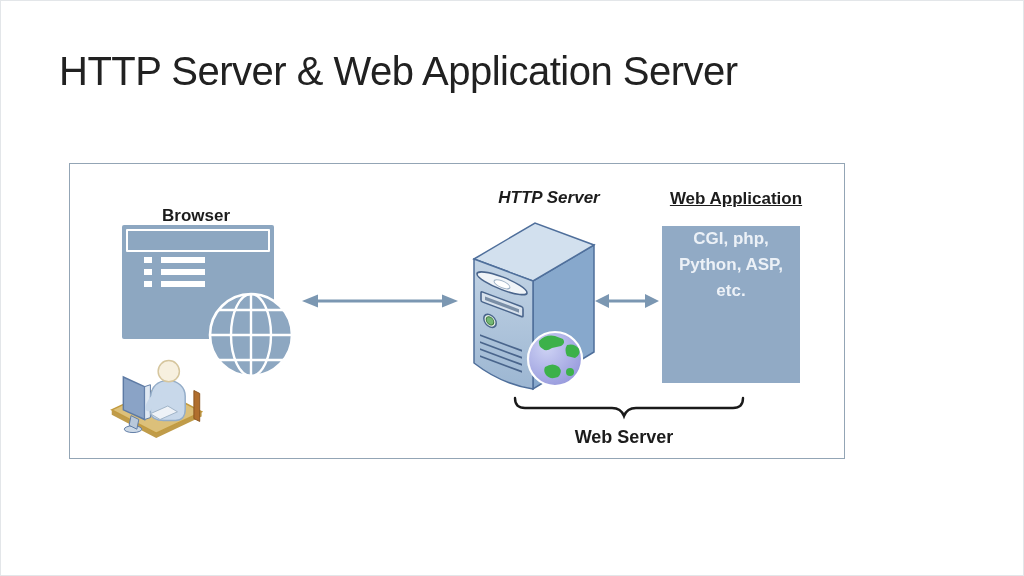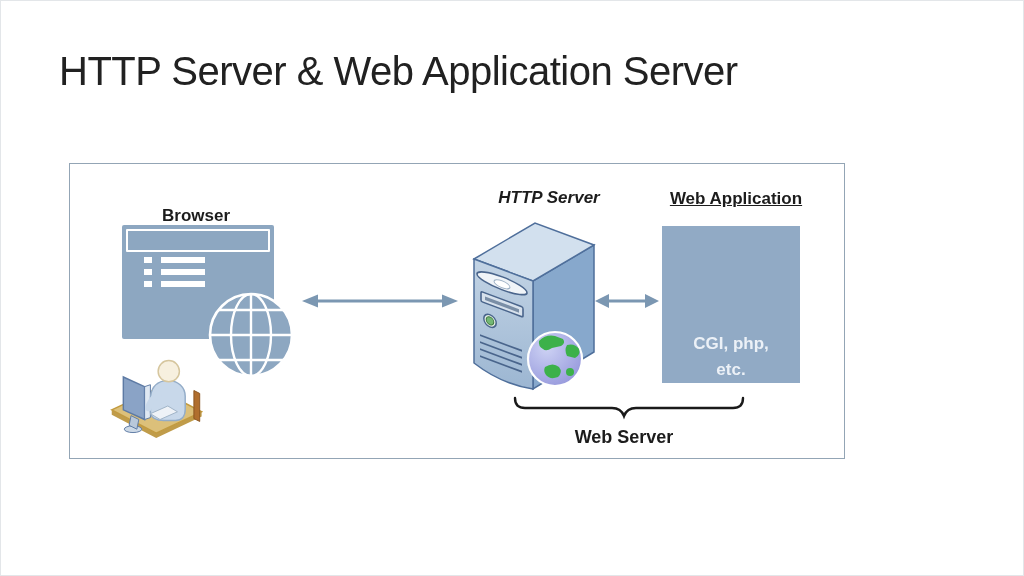--- a/index.html
+++ b/index.html
@@ -36,21 +36,21 @@
     border:2px solid #ffffff;border-radius:1px;
   }
   .bw-row{position:absolute;left:22px;height:6px;}
   .bw-row .dot{position:absolute;left:0;top:0;width:8px;height:6px;background:#ffffff;}
   .bw-row .bar{position:absolute;left:17px;top:0;width:44px;height:6px;background:#ffffff;}
   .r1{top:32px;}.r2{top:44px;}.r3{top:56px;}
   .abs{position:absolute;}
   .webapp-box{
     position:absolute;left:592px;top:62px;width:138px;height:157px;
     background:var(--web-app-box-fill,#91aac5);
-    display:flex;flex-direction:column;align-items:center;justify-content:flex-end;
+    display:flex;flex-direction:column;align-items:center;justify-content:flex-start;
     font-weight:700;font-size:17px;line-height:26px;
     color:var(--web-app-text,#ecf1f7);text-align:center;
   }
 </style>
 </head>
 <body>
 
 <div class="slide">
 
   <h1 class="title">HTTP Server &amp; Web Application Server</h1>
@@ -157,20 +157,21 @@
     <svg class="abs" style="left:522px;top:124px;" width="70" height="26" viewBox="0 0 70 26">
       <g style="fill:var(--arrow,#7b97b2);stroke:var(--arrow,#7b97b2)">
         <line x1="15" y1="13" x2="55" y2="13" stroke-width="3.2"></line>
         <polygon points="3,13 17,6 17,20" stroke="none"></polygon>
         <polygon points="67,13 53,6 53,20" stroke="none"></polygon>
       </g>
     </svg>
 
     <div class="webapp-box">
       <span>CGI, php,</span>
+      <span>Python, ASP,</span>
       <span>etc.</span>
     </div>
 
     <svg class="abs" style="left:436px;top:231px;" width="242" height="26" viewBox="0 0 242 26">
       <path d="M9,3 Q9,13 19,13 L106,13 Q115,13 118,21 Q121,13 130,13 L227,13 Q237,13 237,3" fill="none" style="stroke:var(--brace,#1a1a1a)" stroke-width="2.4" stroke-linecap="round"></path>
     </svg>
 
     <div class="lbl lbl-webserver">Web Server</div>
 
   </div>

